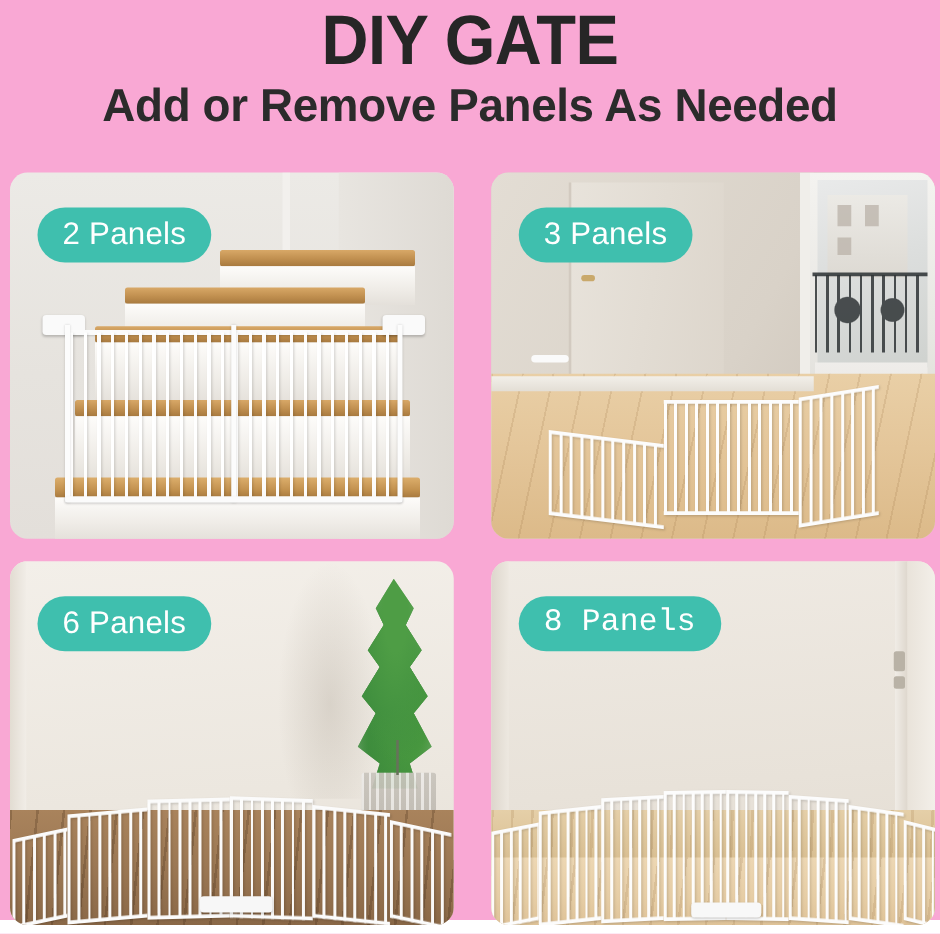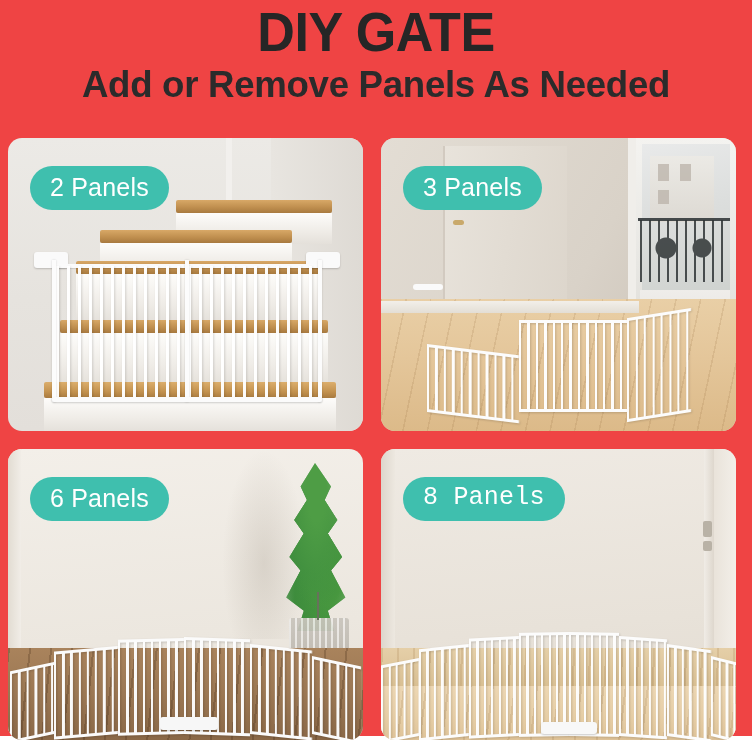--- a/index.html
+++ b/index.html
@@ -2,21 +2,21 @@
 <html><head>
 <meta charset="utf-8">
 <style>
   html,body{margin:0;padding:0;}
   body{
     width:752px;height:747px;
     background:#ffffff;
     font-family:"Liberation Sans", sans-serif;
     overflow:hidden;
   }
-  .page{position:relative;width:752px;height:736px;background:#ef4444;}
+  .page{position:relative;width:752px;height:736px;background:#f9a8d4;}
 
   
   .header{
     width:752px;
     text-align:center;
     padding-top:2px;
     box-sizing:border-box;
   }
   .title{
     font-size:56px;
@@ -38,21 +38,21 @@
   }
 
   
   .grid{
     position:absolute;
     left:8px;top:138px;
     width:736px;height:601px;
     display:grid;
     grid-template-columns:355px 355px;
     grid-template-rows:293px 291px;
-    gap:18px 18px;
+    gap:18px 30px;
   }
   .cell{
     position:relative;
     border-radius:14px;
     overflow:hidden;
     background:#e7e3de;
   }
 
   
   .badge{

